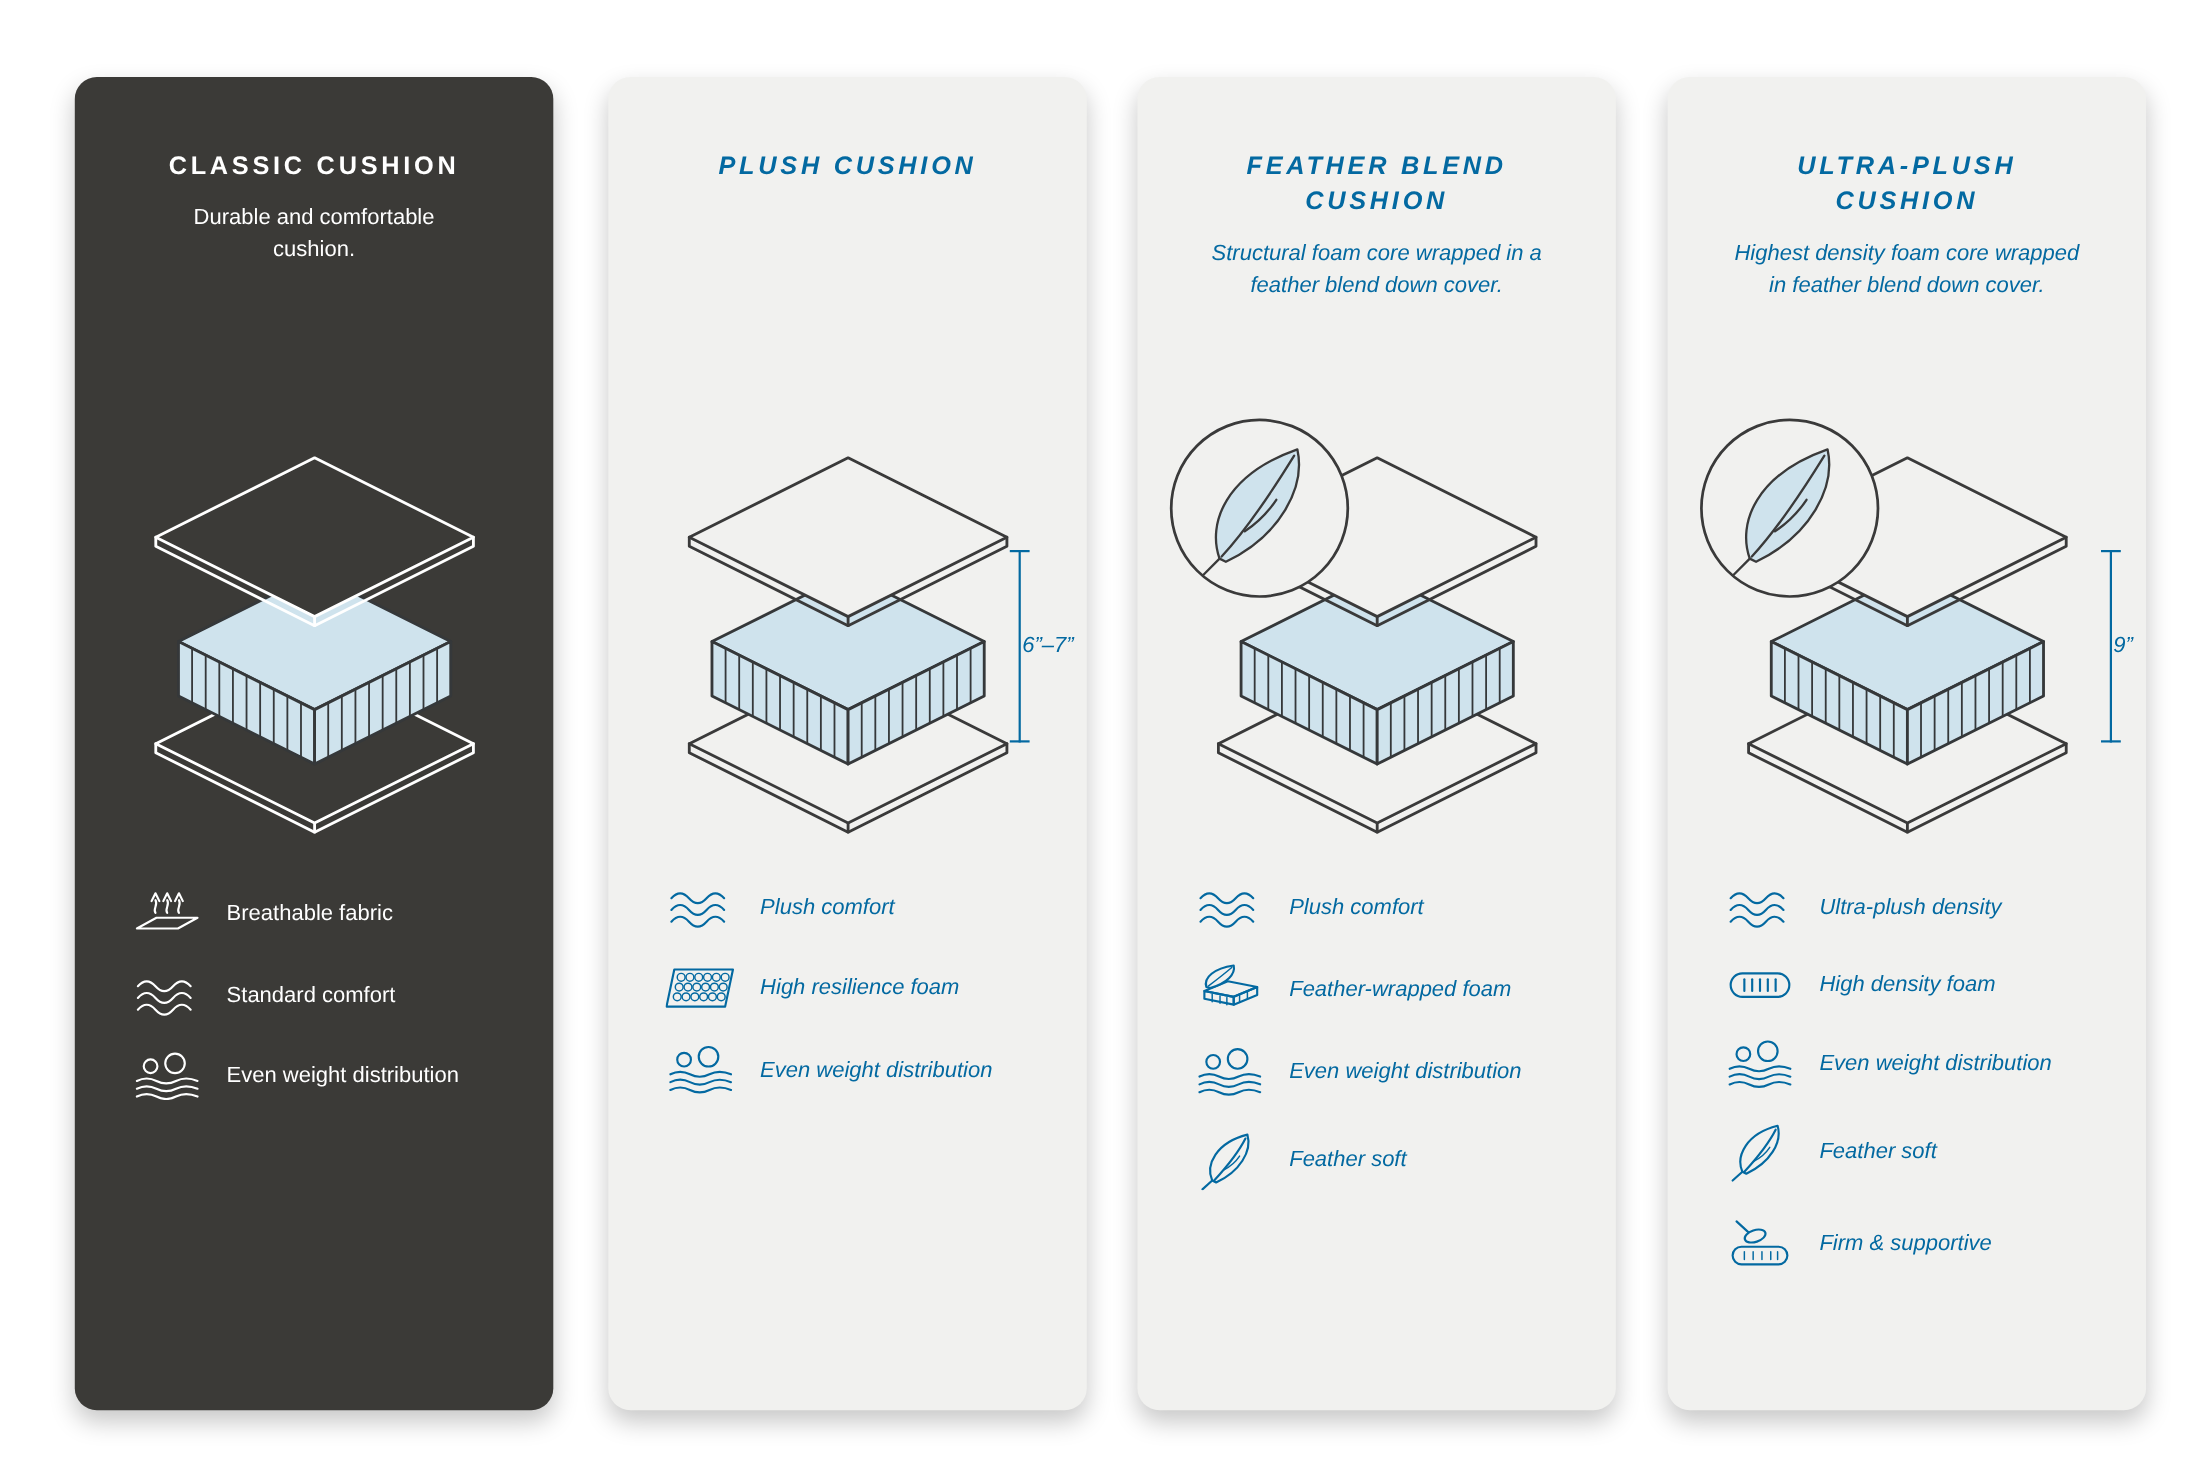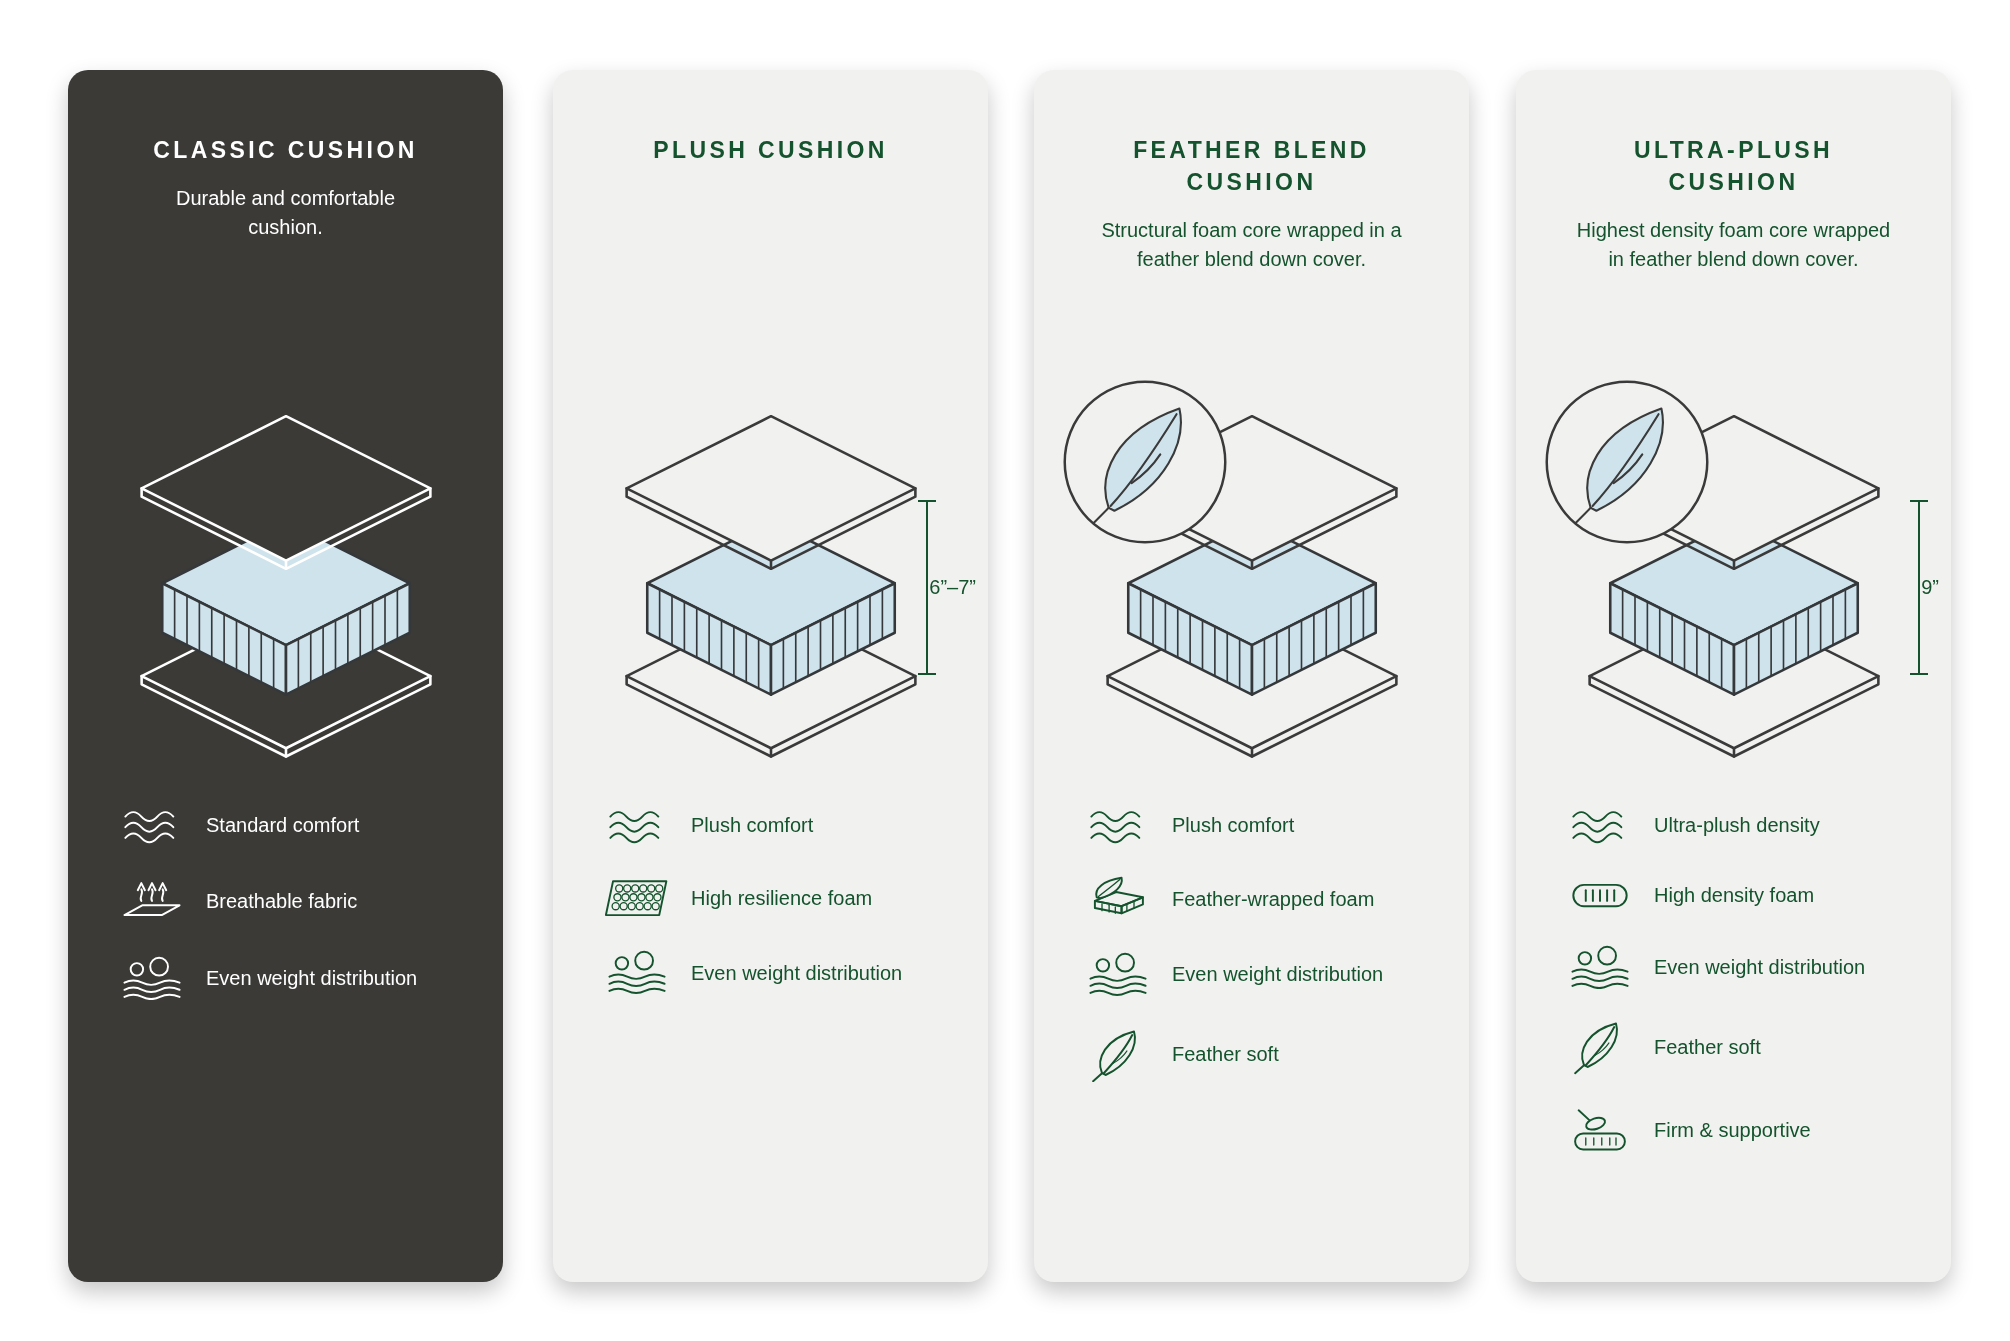--- a/index.html
+++ b/index.html
@@ -8,21 +8,21 @@
     background:#ffffff;
     font-family:"Liberation Sans","DejaVu Sans",sans-serif;
     color:#3a3a3a;
   }
   .card{
     position:absolute;top:70px;width:435px;height:1212px;
     box-shadow:0 10px 22px rgba(0,0,0,.22);
     border-radius:20px;
   }
   .card--dark{background:#3b3a37;color:#ffffff;}
-  .card--light{background:#f1f1ef;color:#14532d;}
+  .card--light{background:#f1f1ef;color:#0369a1;font-style:italic;}
   .c1{left:68px;}.c2{left:553px;}.c3{left:1034px;}.c4{left:1516px;}
 
   .title{
     margin:64px auto 0;max-width:300px;text-align:center;
     font-size:23px;font-weight:700;letter-spacing:3.4px;line-height:1.4;
   }
   .desc{
     margin:18px auto 0;max-width:320px;text-align:center;
     font-size:20px;line-height:1.45;
   }
@@ -107,41 +107,41 @@
         <path class="plate-side" d="M20,76 L20,84 L160,154 L300,84 L300,76"></path>
         <line class="seam" x1="160" y1="146" x2="160" y2="154"></line>
         <path class="plate-top" d="M160,6 L300,76 L160,146 L20,76 Z"></path>
       </g>
     </svg>
   </div>
 
   <div class="features">
     <div class="feature">
       <span class="ficon-cell">
-        <svg class="ficon" viewBox="0 0 72 46">
-          <path d="M6,13 q9,-10 18,0 q9,10 18,0 q9,-10 18,0"></path>
-          <path d="M6,25 q9,-10 18,0 q9,10 18,0 q9,-10 18,0"></path>
-          <path d="M6,37 q9,-10 18,0 q9,10 18,0 q9,-10 18,0"></path>
-        </svg>
-      </span>
-      <span class="flabel">Standard comfort</span>
-    </div>
-    <div class="feature">
-      <span class="ficon-cell">
         <svg class="ficon" viewBox="0 0 72 56">
           <path d="M5,44 L25,33 L67,33 L47,44 Z"></path>
           <path d="M24,28 C21,24 27,20 24,15"></path>
             <path d="M20,16 L24,8 L28,16"></path>
           <path d="M36,28 C33,24 39,20 36,15"></path>
             <path d="M32,16 L36,8 L40,16"></path>
           <path d="M48,28 C45,24 51,20 48,15"></path>
             <path d="M44,16 L48,8 L52,16"></path>
         </svg>
       </span>
       <span class="flabel">Breathable fabric</span>
+    </div>
+    <div class="feature">
+      <span class="ficon-cell">
+        <svg class="ficon" viewBox="0 0 72 46">
+          <path d="M6,13 q9,-10 18,0 q9,10 18,0 q9,-10 18,0"></path>
+          <path d="M6,25 q9,-10 18,0 q9,10 18,0 q9,-10 18,0"></path>
+          <path d="M6,37 q9,-10 18,0 q9,10 18,0 q9,-10 18,0"></path>
+        </svg>
+      </span>
+      <span class="flabel">Standard comfort</span>
     </div>
     <div class="feature">
       <span class="ficon-cell">
         <svg class="ficon" viewBox="0 0 72 50">
           <circle cx="19" cy="15" r="7"></circle>
             <circle cx="44" cy="12" r="10"></circle>
           <path d="M5,30 q10,-5 20,0 q10,5 20,0 q10,-5 22,0"></path>
           <path d="M5,38 q10,-5 20,0 q10,5 20,0 q10,-5 22,0"></path>
           <path d="M5,46 q10,-5 20,0 q10,5 20,0 q10,-5 22,0"></path>
         </svg>

